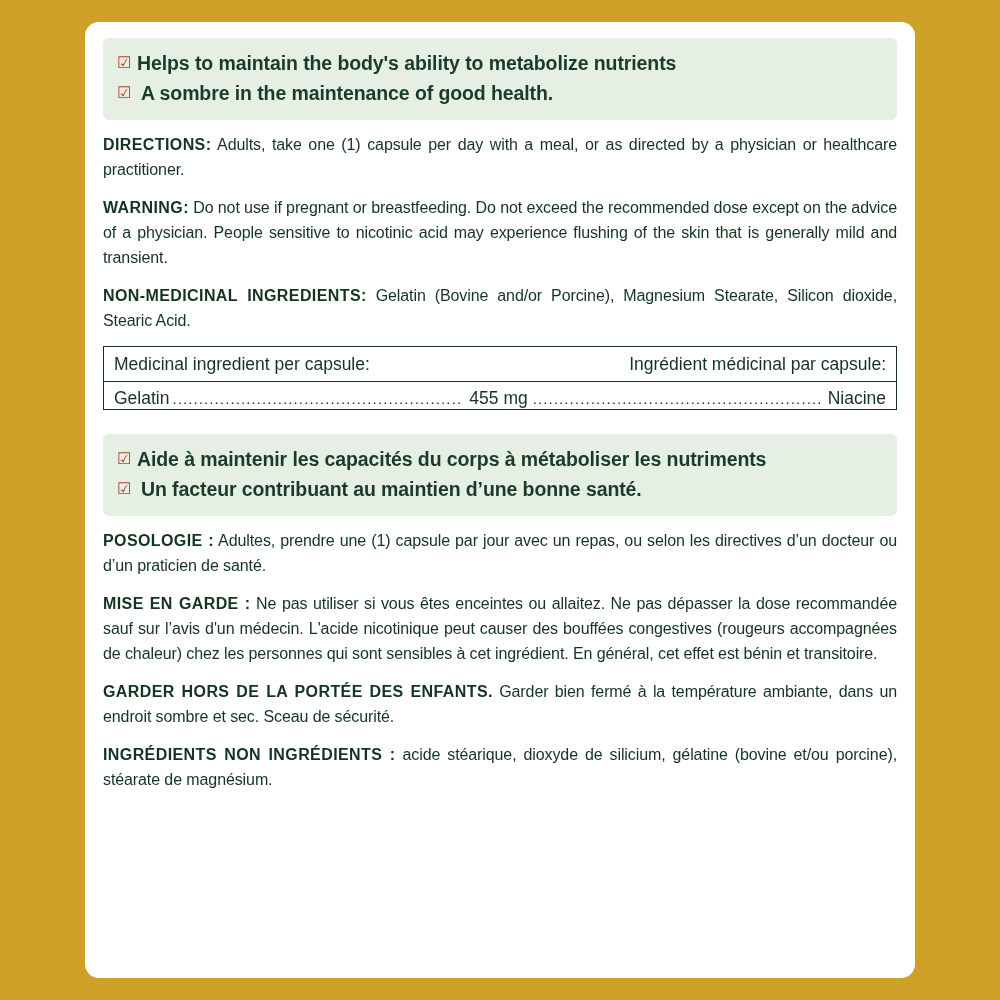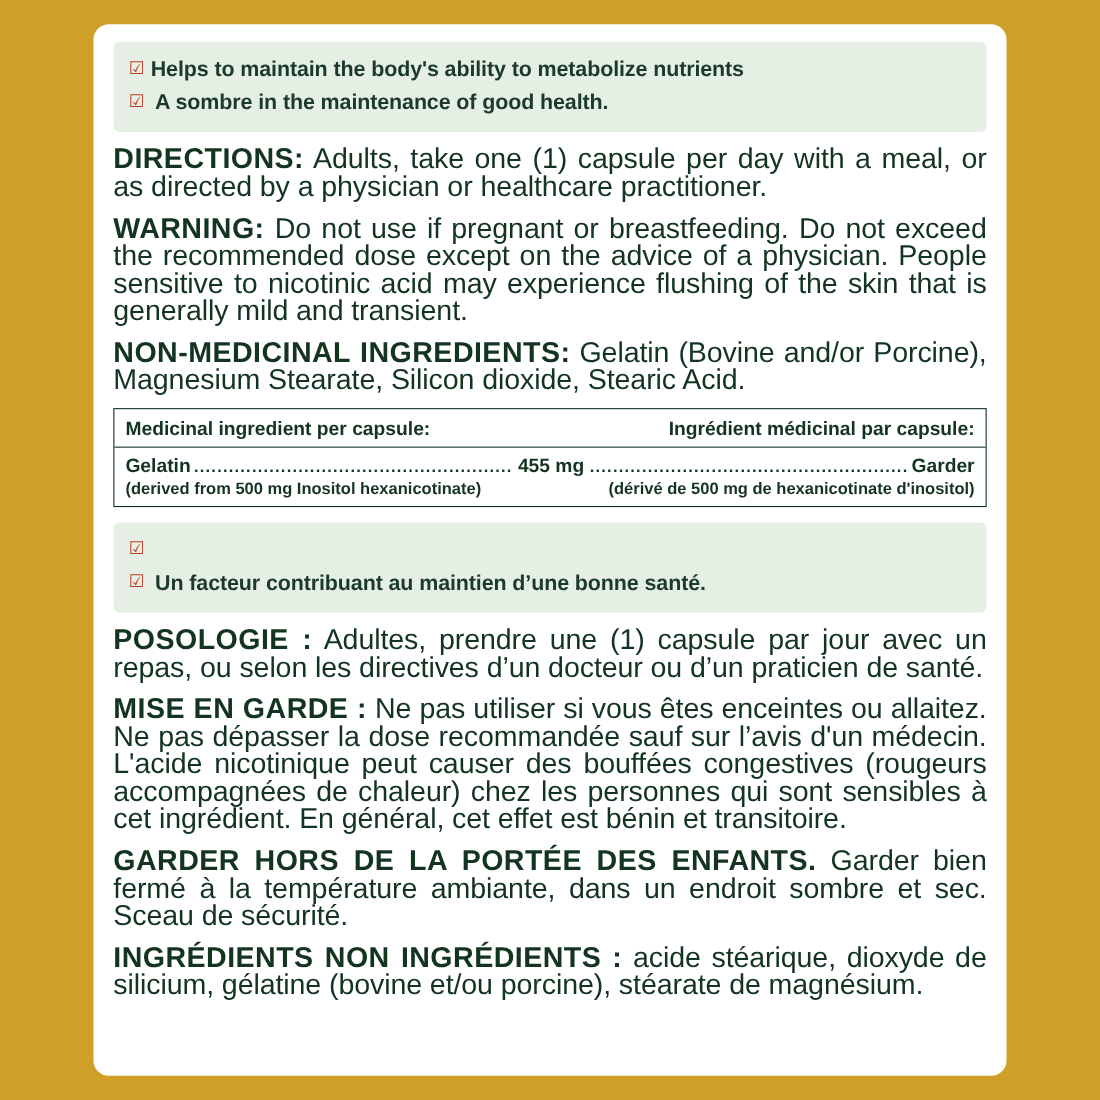--- a/index.html
+++ b/index.html
@@ -50,35 +50,34 @@
     line-height: 26px;
     color: #1b3a2b;
     letter-spacing: -0.1px;
     text-align: right;
   }
   .claim-text.indent {
     padding-left: 4px;
   }
   p.block {
     margin: 0 0 13px 0;
-    font-size: 26px;
+    font-size: 16px;
     line-height: 25px;
     color: #13341f;
     text-align: justify;
     letter-spacing: -0.1px;
   }
   p.block .hd {
     font-weight: bold;
     letter-spacing: 0.4px;
   }
   .ing-table {
     border: 1.6px solid #13341f;
-    margin: 4px 0 14px 0;
+    margin: 4px 0 24px 0;
     padding: 0;
-    font-weight: bold;
   }
   .ing-head {
     display: flex;
     justify-content: space-between;
     padding: 7px 10px 6px 10px;
     font-size: 17.5px;
     color: #13341f;
     border-bottom: 1.4px solid #13341f;
   }
   .ing-row-main {
@@ -142,31 +141,28 @@
   <div class="ing-table">
     <div class="ing-head">
       <span>Medicinal ingredient per capsule:</span>
       <span>Ingrédient médicinal par capsule:</span>
     </div>
     <div class="ing-row-main">
       <span>Gelatin</span>
       <span class="dots">.......................................................</span>
       <span class="amount">455 mg</span>
       <span class="dots">.......................................................</span>
-      <span>Garder</span>
-    </div>
-    <div class="ing-sub">
-      <span>(derived from 500 mg Inositol hexanicotinate)</span>
-      <span>(dérivé de 500 mg de hexanicotinate d'inositol)</span>
+      <span>Niacine</span>
     </div>
   </div>
 
   <div class="claims fr-section">
     <div class="claim-row">
       <span class="check-icon">☑</span>
+      <span class="claim-text">Aide à maintenir les capacités du corps à métaboliser les nutriments</span>
     </div>
     <div class="claim-row">
       <span class="check-icon">☑</span>
       <span class="claim-text indent">Un facteur contribuant au maintien d’une bonne santé.</span>
     </div>
   </div>
 
   <p class="block">
     <span class="hd">POSOLOGIE :</span><span> Adultes, prendre une (1) capsule par jour avec un repas, ou selon les directives d’un docteur ou d’un praticien de santé.</span>
   </p>

